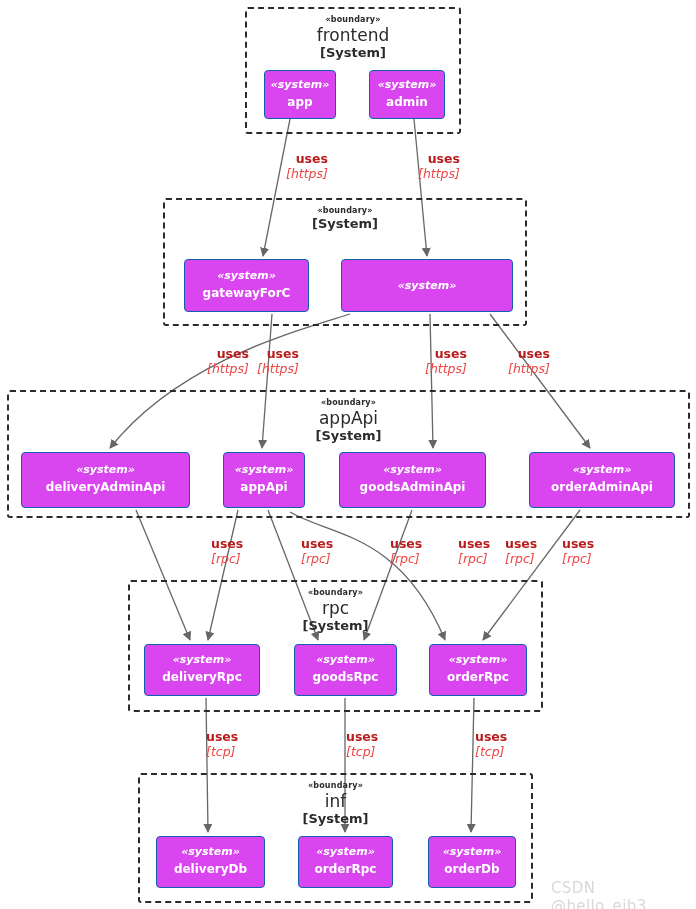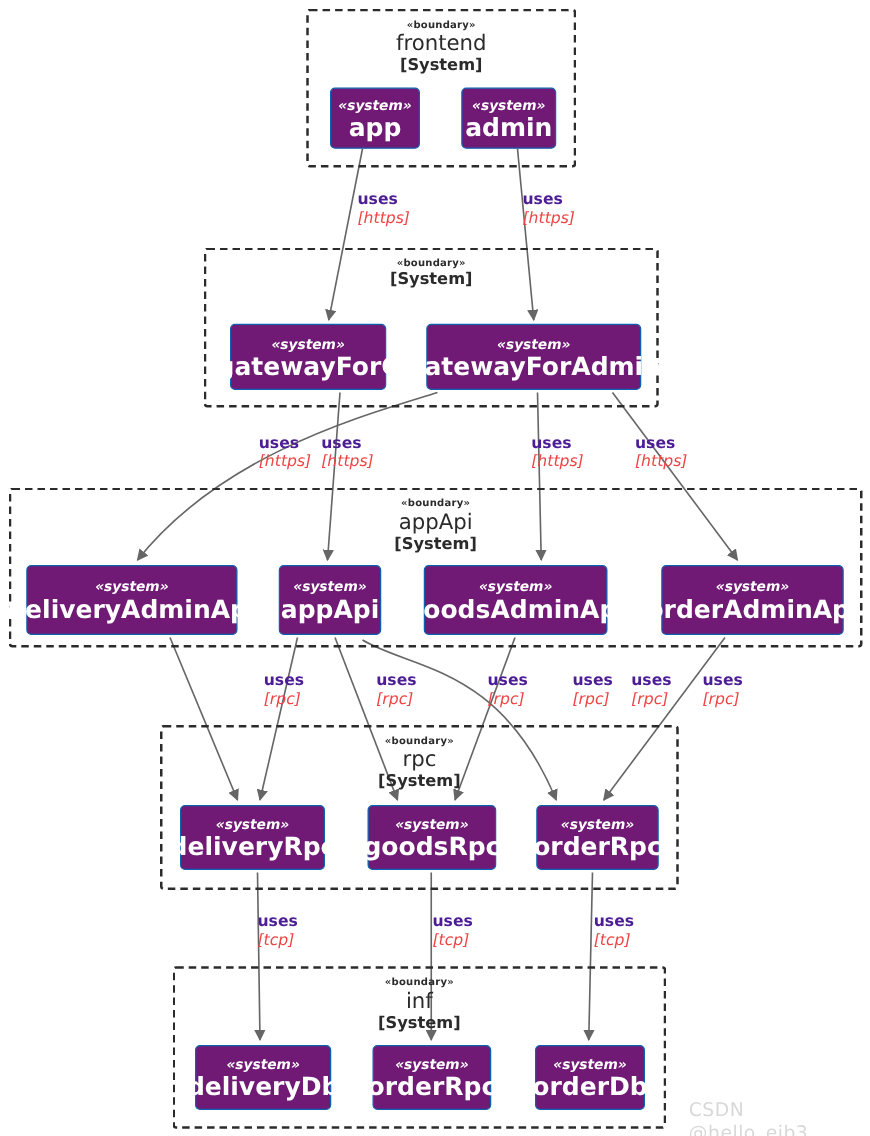--- a/index.html
+++ b/index.html
@@ -9,29 +9,29 @@
   #canvas{position:absolute;left:0;top:0;width:696px;height:660px;}
   svg.edges{position:absolute;left:0;top:0;width:696px;height:909px;pointer-events:none;}
 
   .boundary{position:absolute;border:2px dashed #2b2b2b;border-radius:3px;
             box-sizing:border-box;background:transparent;}
   .boundary-head{position:absolute;left:0;right:0;text-align:center;color:#2b2b2b;}
   .b-stereo{font-size:8px;font-weight:700;letter-spacing:.2px;line-height:10px;}
   .b-name{font-size:17px;font-weight:400;line-height:20px;}
   .b-type{font-size:13px;font-weight:700;line-height:16px;}
 
-  .node{position:absolute;background:#701a75;border:1px solid #0f61b0;border-radius:4px;
+  .node{position:absolute;background:#d946ef;border:1px solid #0f61b0;border-radius:4px;
         box-sizing:border-box;display:flex;flex-direction:column;align-items:center;
         justify-content:center;color:#ffffff;text-align:center;}
   .n-stereo{font-size:11px;font-style:italic;font-weight:700;line-height:14px;
             color:#ffffff;white-space:nowrap;}
-  .n-name{font-size:20px;font-weight:700;line-height:20px;white-space:nowrap;}
+  .n-name{font-size:12px;font-weight:700;line-height:20px;white-space:nowrap;}
 
   .edge-label{position:absolute;color:#555555;white-space:nowrap;}
-  .el-title{font-size:12.5px;font-weight:700;line-height:14px;color:#4c1d95;}
+  .el-title{font-size:12.5px;font-weight:700;line-height:14px;color:#b91c1c;text-align:right;}
   .el-tech{font-size:12.5px;font-style:italic;line-height:15px;color:#ef4444;}
 
   .watermark{position:absolute;color:#d8d8d8;font-size:15px;letter-spacing:.4px;
              font-family:"DejaVu Sans","Liberation Sans",sans-serif;}
 </style>
 </head>
 <body>
 
 <div id="canvas">
 
@@ -87,21 +87,20 @@
       <div class="b-type">[System]</div>
     </div>
   </div>
 
   <div class="node" style="left:184px;top:259px;width:125px;height:53px;">
     <span class="n-stereo">«system»</span>
     <span class="n-name">gatewayForC</span>
   </div>
   <div class="node" style="left:341px;top:259px;width:172px;height:53px;">
     <span class="n-stereo">«system»</span>
-    <span class="n-name">gatewayForAdmin</span>
   </div>
 
   <div class="boundary" style="left:7px;top:390px;width:683px;height:128px;">
     <div class="boundary-head" style="top:6px;">
       <div class="b-stereo">«boundary»</div>
       <div class="b-name">appApi</div>
       <div class="b-type">[System]</div>
     </div>
   </div>
 

